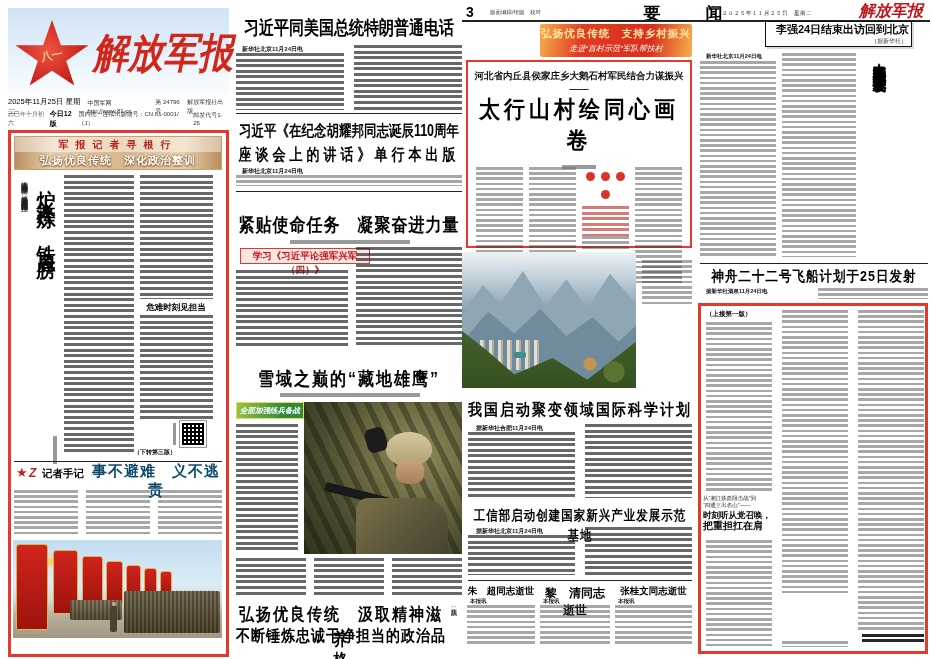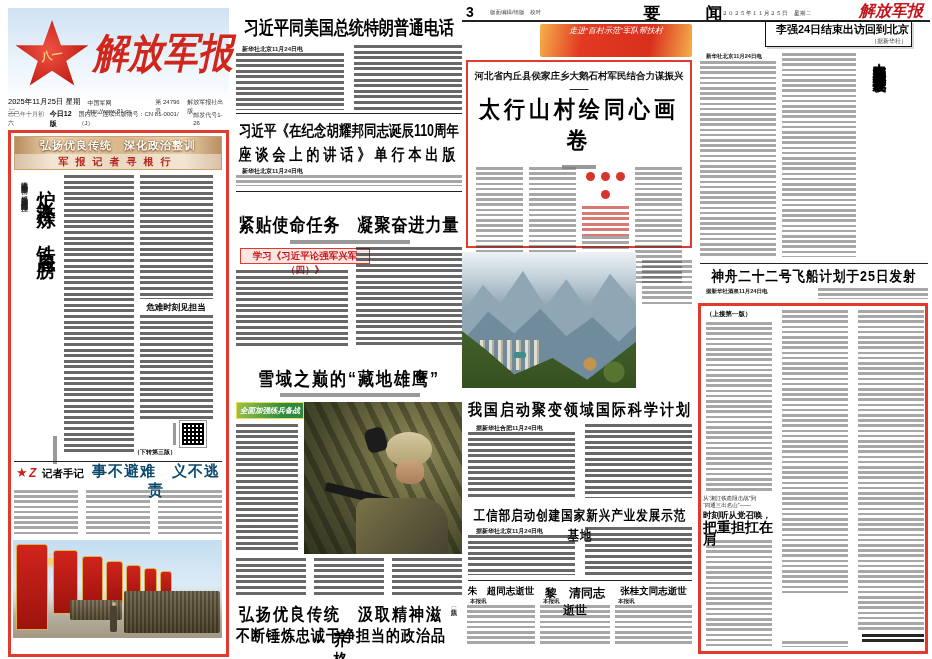--- a/index.html
+++ b/index.html
@@ -40,22 +40,22 @@
   <div class="abs" style="left:8px;top:113px;width:221px;height:11px;font-size:6px;color:#333;display:flex;justify-content:space-between;align-items:center;">
     <span style="color:#555;">乙巳年十月初六</span>
     <span style="font-weight:bold;color:#000;font-size:7px;">今日12版</span>
     <span>国内统一连续出版物号：CN 81-0001/（J）</span>
     <span>邮发代号1-26</span>
   </div>
 
   <div class="abs" style="left:8px;top:130px;width:221px;height:527px;border:3px solid #e23b2e;background:#fff;">
   </div>
   <div class="abs" style="left:14px;top:136px;width:208px;height:34px;background:linear-gradient(90deg,#b98d5f,#e8d2ae 18%,#d9b88c 50%,#e8d2ae 82%,#b98d5f);border:1px solid #c9a06e;">
+    <div class="ctr" style="font-size:10px;font-weight:900;color:#b5241c;letter-spacing:7px;line-height:15px;background:rgba(255,255,255,.45);">军报记者寻根行</div>
     <div class="ctr" style="font-size:11px;font-weight:900;color:#fff;letter-spacing:1px;line-height:17px;text-shadow:0 1px 2px #7a4a20,0 0 2px #7a4a20;">弘扬优良传统　深化政治整训</div>
-    <div class="ctr" style="font-size:10px;font-weight:900;color:#b5241c;letter-spacing:7px;line-height:15px;background:rgba(255,255,255,.45);">军报记者寻根行</div>
   </div>
   <div class="abs vert" style="left:15px;top:176px;width:14px;height:268px;font-size:7px;letter-spacing:.5px;color:#222;">记者踏访革命旧址和座座军营，感悟党员领导干部挺身担当作为的奋斗精神——</div>
   <div class="abs vert" style="left:31px;top:174px;width:28px;height:242px;font-size:19px;font-weight:900;letter-spacing:7px;color:#000;">炉火淬炼“铁肩膀”</div>
   <div class="abs vert barline" style="left:53px;top:436px;width:4px;height:28px;"></div>
   <div class="abs tx" style="left:64px;top:175px;width:70px;height:280px;"></div>
   <div class="abs tx" style="left:140px;top:175px;width:73px;height:124px;"></div>
   <div class="abs ctr" style="left:136px;top:302px;width:80px;font-size:8.5px;font-weight:900;color:#000;">危难时刻见担当</div>
   <div class="abs tx" style="left:140px;top:315px;width:73px;height:104px;"></div>
   <div class="abs qr" style="left:180px;top:421px;width:26px;height:26px;"></div>
   <div class="abs vert barline" style="left:173px;top:423px;width:3px;height:22px;"></div>
@@ -126,20 +126,21 @@
   <div class="abs vert" style="left:448px;top:604px;width:10px;height:40px;font-size:6.5px;color:#333;">（第八版）</div>
 
   <div class="abs hd" style="left:466px;top:4px;font-size:14px;">3</div>
   <div class="abs" style="left:490px;top:9px;font-size:5.5px;color:#444;">版面编辑/组版　校对</div>
   <div class="abs ctr hd" style="left:640px;top:2px;width:100px;font-size:17px;letter-spacing:14px;">要　闻</div>
   <div class="abs" style="left:722px;top:10px;width:92px;font-size:5.5px;letter-spacing:.5px;color:#333;">２０２５年１１月２５日　星期二</div>
   <div class="abs ctr" style="left:853px;top:1px;width:76px;font-size:16px;font-weight:900;font-style:italic;color:#c3161c;">解放军报</div>
   <div class="abs rule" style="left:462px;top:20px;width:468px;height:1.5px;"></div>
 
   <div class="abs" style="left:540px;top:24px;width:152px;height:33px;background:linear-gradient(100deg,#f5b04c 0%,#e23a22 28%,#d92f1d 72%,#f5b04c 100%);border-radius:2px;">
+    <div class="ctr" style="font-size:10.5px;font-weight:900;color:#ffe9a0;letter-spacing:1px;line-height:18px;">弘扬优良传统　支持乡村振兴</div>
     <div class="ctr" style="font-size:8px;font-style:italic;color:#fff;line-height:13px;">走进“百村示范”军队帮扶村</div>
   </div>
   <div class="abs" style="left:466px;top:60px;width:226px;height:188px;border:2px solid #e23b2e;background:#fff;">
     <div class="ctr" style="margin-top:8px;font-size:9.5px;font-weight:bold;color:#111;">河北省内丘县侯家庄乡大鹅石村军民结合力谋振兴——</div>
     <div class="ctr hd" style="margin-top:3px;font-size:21px;letter-spacing:4px;line-height:28px;transform:scaleY(1.1);">太行山村绘同心画卷</div>
     <div class="ctr" style="margin-top:2px;height:6px;">
       <span class="barline" style="display:inline-block;width:34px;height:4px;"></span>
     </div>
     <div style="display:flex;gap:6px;margin:6px 8px 0 8px;height:116px;">
       <div class="tx lt" style="flex:1;"></div>
@@ -213,21 +214,21 @@
   <div class="abs" style="left:706px;top:288px;width:106px;font-weight:bold;font-size:5.5px;white-space:nowrap;overflow:hidden;">据新华社酒泉11月24日电</div>
   <div class="abs tx lt" style="left:818px;top:288px;width:110px;height:11px;"></div>
 
   <div class="abs" style="left:698px;top:303px;width:230px;height:351px;border:3px solid #e23b2e;background:#fff;"></div>
   <div class="abs" style="left:706px;top:310px;font-size:6.5px;font-weight:bold;color:#000;">（上接第一版）</div>
   <div class="abs tx lt" style="left:706px;top:322px;width:66px;height:170px;"></div>
   <div class="abs" style="left:703px;top:495px;width:72px;text-align:left;">
     <div style="font-size:5.5px;color:#222;">从“湘江铁血阻击战”到</div>
     <div style="font-size:5.5px;color:#222;">“四通三出名山”——</div>
     <div class="hd" style="font-size:8.5px;line-height:12px;">时刻听从党召唤，</div>
-    <div class="hd" style="font-size:14px;line-height:12px;">把重担扛在肩</div>
+    <div class="hd" style="font-size:10px;line-height:12px;font-family:Liberation Mono, monospace;">把重担扛在肩</div>
   </div>
   <div class="abs tx lt" style="left:706px;top:540px;width:66px;height:106px;"></div>
   <div class="abs tx lt" style="left:782px;top:310px;width:66px;height:284px;"></div>
   <div class="abs tx lt" style="left:782px;top:641px;width:66px;height:6px;"></div>
   <div class="abs tx lt" style="left:858px;top:310px;width:66px;height:320px;"></div>
   <div class="abs" style="left:862px;top:634px;width:62px;height:9px;background-image:repeating-linear-gradient(180deg,rgba(0,0,0,.85) 0,rgba(0,0,0,.85) 3.4px,transparent 3.4px,transparent 5px);"></div>
 
 </div>
 
 </body></html>

